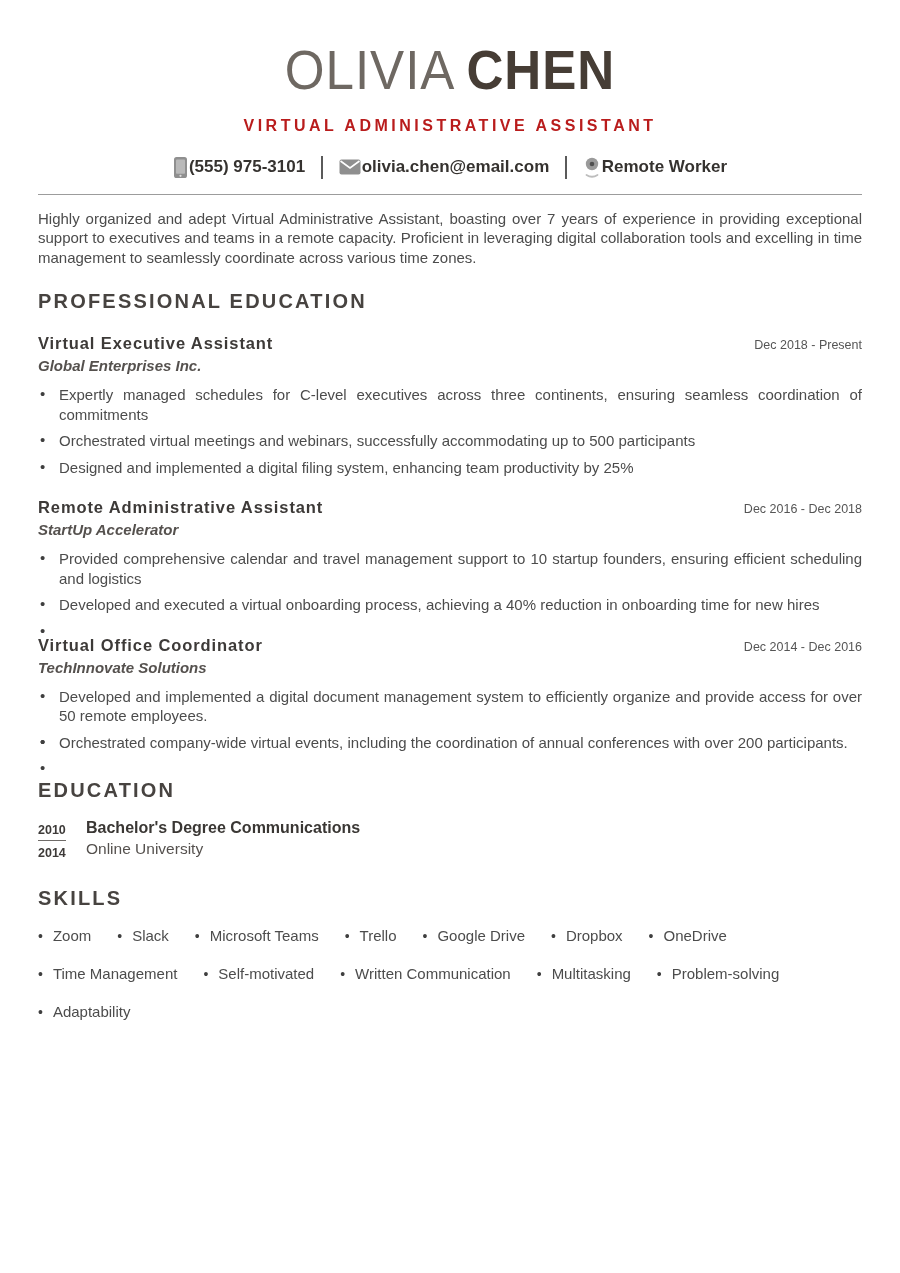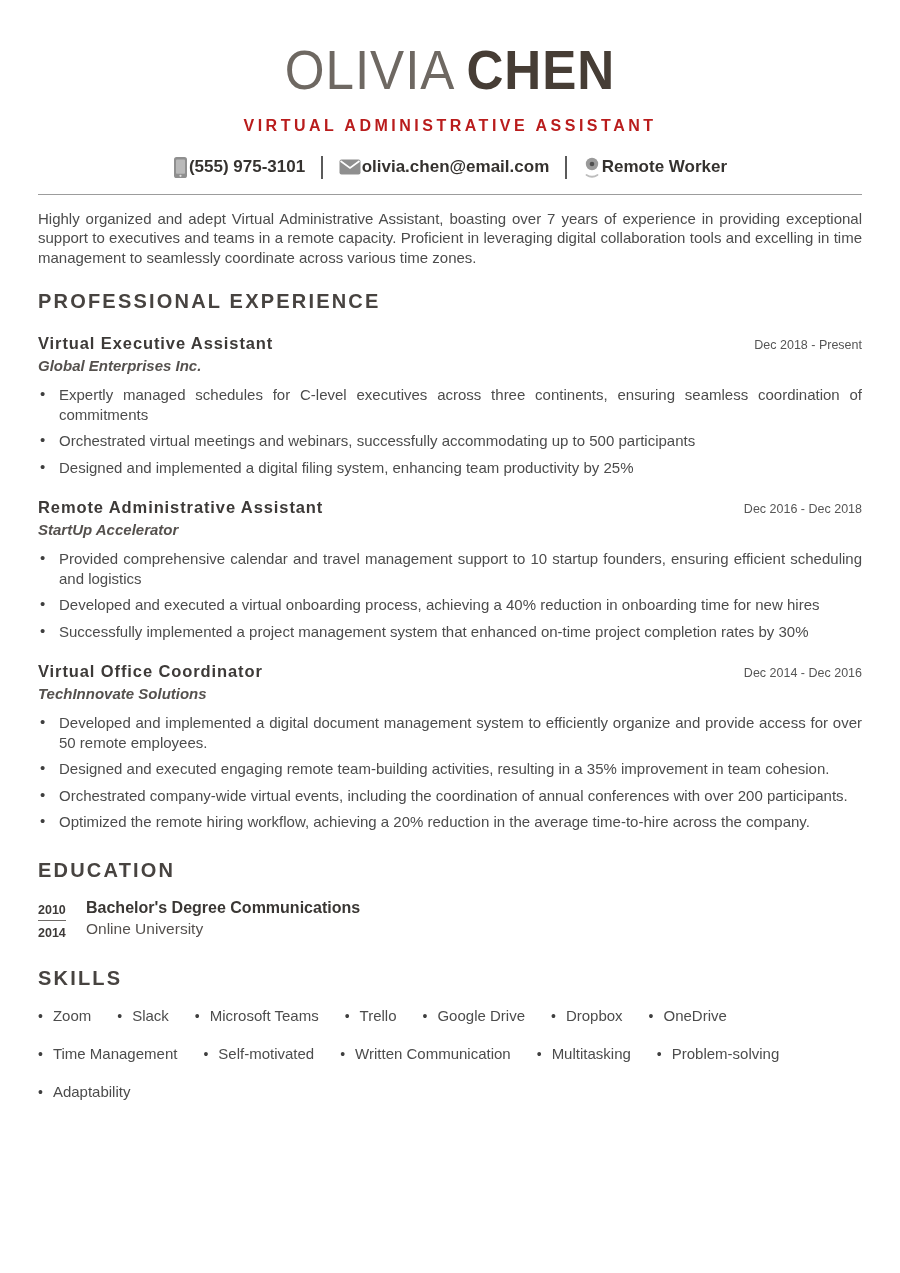--- a/index.html
+++ b/index.html
@@ -142,21 +142,21 @@
     </div>
   </header>
 
   <hr class="divider">
 
   <section>
     <p class="summary-text">Highly organized and adept Virtual Administrative Assistant, boasting over 7 years of experience in providing exceptional support to executives and teams in a remote capacity. Proficient in leveraging digital collaboration tools and excelling in time management to seamlessly coordinate across various time zones.</p>
   </section>
 
   <section>
-    <h2 class="sec-heading h-experience">PROFESSIONAL EXPERIENCE</h2>
+    <h2 class="sec-heading h-experience">PROFESSIONAL EDUCATION</h2>
 
     <div class="job">
       <div class="job-head">
         <span class="job-title">Virtual Executive Assistant</span>
         <span class="job-dates">Dec 2018 - Present</span>
       </div>
       <div class="job-company">Global Enterprises Inc.</div>
       <ul class="bullets">
         <li><span class="blt">•</span><span>Expertly managed schedules for C-level executives across three continents, ensuring seamless coordination of commitments</span></li>
         <li><span class="blt">•</span><span>Orchestrated virtual meetings and webinars, successfully accommodating up to 500 participants</span></li>
@@ -166,35 +166,35 @@
 
     <div class="job">
       <div class="job-head">
         <span class="job-title">Remote Administrative Assistant</span>
         <span class="job-dates">Dec 2016 - Dec 2018</span>
       </div>
       <div class="job-company">StartUp Accelerator</div>
       <ul class="bullets">
         <li><span class="blt">•</span><span>Provided comprehensive calendar and travel management support to 10 startup founders, ensuring efficient scheduling and logistics</span></li>
         <li><span class="blt">•</span><span>Developed and executed a virtual onboarding process, achieving a 40% reduction in onboarding time for new hires</span></li>
-        <li><span class="blt">•</span><span>Successfully implemented a project management system that enhanced on-time project completion rates by 30%</span></li>
+        <li><span class="blt">•</span></li>
       </ul>
     </div>
 
     <div class="job">
       <div class="job-head">
         <span class="job-title">Virtual Office Coordinator</span>
         <span class="job-dates">Dec 2014 - Dec 2016</span>
       </div>
       <div class="job-company">TechInnovate Solutions</div>
       <ul class="bullets">
         <li><span class="blt">•</span><span>Developed and implemented a digital document management system to efficiently organize and provide access for over 50 remote employees.</span></li>
-        <li><span class="blt">•</span><span>Designed and executed engaging remote team-building activities, resulting in a 35% improvement in team cohesion.</span></li>
+        <li><span class="blt">•</span></li>
         <li><span class="blt">•</span><span>Orchestrated company-wide virtual events, including the coordination of annual conferences with over 200 participants.</span></li>
-        <li><span class="blt">•</span><span>Optimized the remote hiring workflow, achieving a 20% reduction in the average time-to-hire across the company.</span></li>
+        <li><span class="blt">•</span></li>
       </ul>
     </div>
   </section>
 
   <section>
     <h2 class="sec-heading h-education">EDUCATION</h2>
     <div class="edu-entry">
       <div class="edu-years">
         <span class="edu-year start">2010</span><br>
         <span class="edu-year">2014</span>

